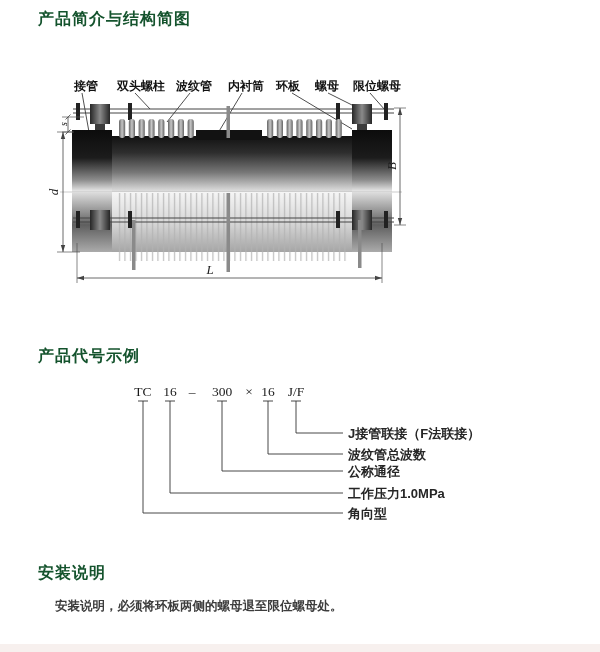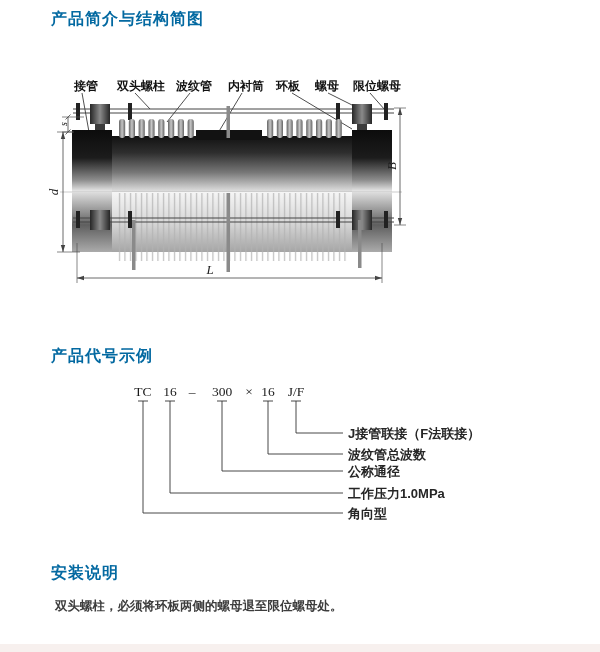--- a/index.html
+++ b/index.html
@@ -3,22 +3,22 @@
 <meta charset="utf-8">
 <style>
   html,body{margin:0;padding:0;}
   body{
     width:600px;height:652px;position:relative;background:#ffffff;
     font-family:"Liberation Sans","DejaVu Sans",sans-serif;
     overflow:hidden;
   }
   .sec-title{
     position:absolute;left:38px;
-    font-size:16px;font-weight:bold;color:#0369a1;
-    letter-spacing:1px;white-space:nowrap;margin-left:13px;
+    font-size:16px;font-weight:bold;color:#14532d;
+    letter-spacing:1px;white-space:nowrap;
   }
   #title1{top:9px;}
   #title2{top:346px;}
   #title3{top:563px;text-align:right;}
   #diagram-svg{position:absolute;left:40px;top:62px;}
   #code-svg{position:absolute;left:125px;top:376px;}
   .diagram-label{font-size:12px;font-weight:bold;fill:#111;}
   .dim-label{font-family:"Liberation Serif","DejaVu Serif",serif;font-style:italic;fill:#222;}
   .code-part{font-family:"Liberation Serif","DejaVu Serif",serif;font-size:13.5px;fill:#1a1a1a;}
   .callout-label{font-size:13px;font-weight:bold;fill:#262626;}
@@ -223,16 +223,16 @@
     <text class="callout-label" x="223" y="82.5">波纹管总波数</text>
     <text class="callout-label" x="223" y="99.5">公称通径</text>
     <text class="callout-label" x="223" y="121.5">工作压力1.0MPa</text>
     <text class="callout-label" x="223" y="141.5">角向型</text>
   </g>
 </svg>
 
 <div id="title3" class="sec-title">安装说明</div>
 
 <div id="install-text">
-  <div>双头螺柱，必须将环板两侧的螺母退至限位螺母处。</div>
+  <div>安装说明，必须将环板两侧的螺母退至限位螺母处。</div>
 </div>
 
 <div id="footer-strip"></div>
 
 </body></html>

